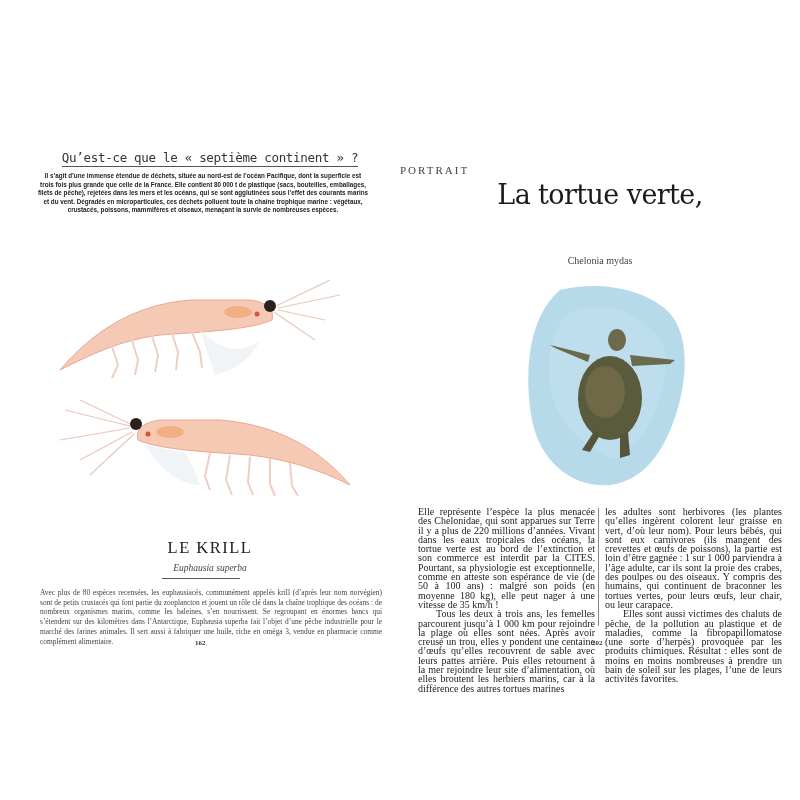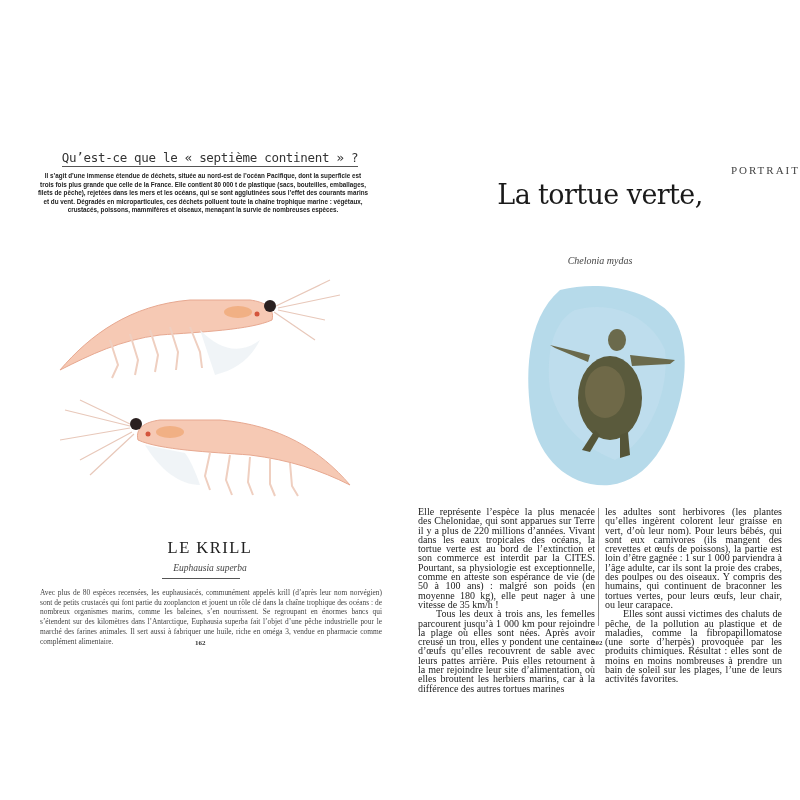--- a/index.html
+++ b/index.html
@@ -15,23 +15,23 @@
 
   .krill-art { position:absolute; left:50px; top:260px; width:310px; height:250px; }
 
   .krill-title { position:absolute; left:140px; top:538px; width:140px; text-align:center; font-family:"Liberation Serif", serif; font-size:16.5px; letter-spacing:1.5px; color:#222; }
   .krill-latin { position:absolute; left:140px; top:563px; width:140px; text-align:center; font-style:italic; font-size:9.5px; color:#444; }
   .krill-rule { position:absolute; left:162px; top:578px; width:78px; height:1px; background:#555; }
   .krill-body { position:absolute; left:40px; top:588px; width:342px; text-align:justify; font-size:7.4px; line-height:9.7px; color:#444; }
   .folio { position:absolute; font-size:7px; font-weight:bold; color:#333; }
 
   
-  .kicker { position:absolute; left:0; top:164px; width:400px; text-align:right; font-size:11px; letter-spacing:2px; color:#444; }
+  .kicker { position:absolute; left:0; top:164px; width:400px; text-align:left; font-size:11px; letter-spacing:2px; color:#444; }
   .headline { position:absolute; left:0; top:180px; width:400px; text-align:center; font-family:"DejaVu Serif", serif; font-size:27px; line-height:29px; color:#1a1a1a; letter-spacing:-0.6px; }
-  .latin { position:absolute; left:0; top:255px; width:400px; text-align:center; font-style:italic; font-size:10px; color:#444; }
+  .latin { position:absolute; left:0; top:255px; width:400px; text-align:center; font-size:10px; color:#444; }
   .turtle-art { position:absolute; left:120px; top:280px; width:180px; height:210px; }
 
   .col { position:absolute; top:507px; width:177px; text-align:justify; font-size:10px; line-height:9.3px; color:#222; }
   .col p { margin:0; }
   .col p + p { text-indent:18px; }
   .col1 { left:18px; }
   .col2 { left:205px; }
   .col-rule { position:absolute; left:198px; top:508px; width:1px; height:118px; background:#888; }
 </style>
 </head>

